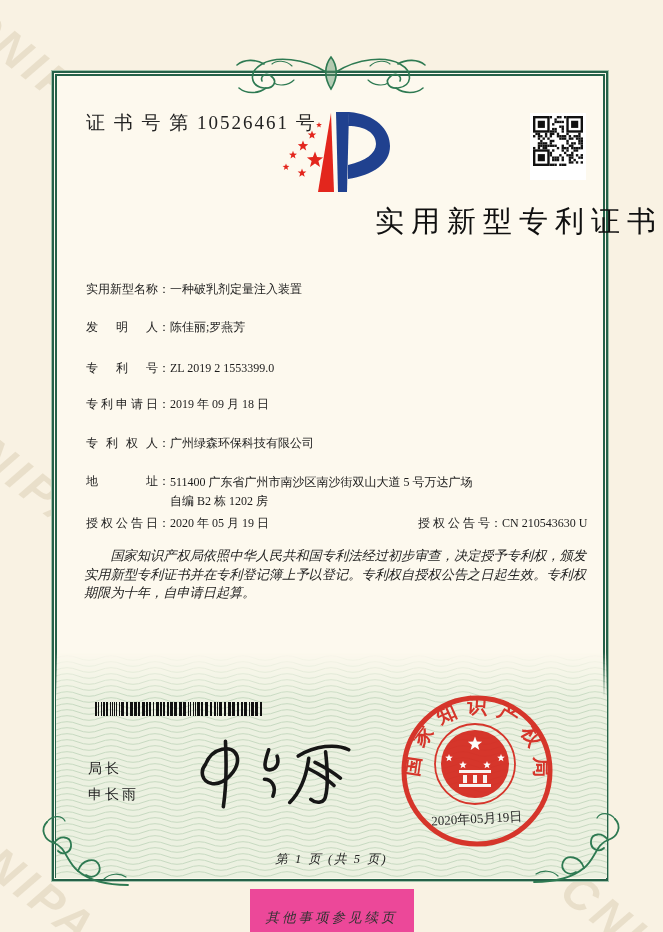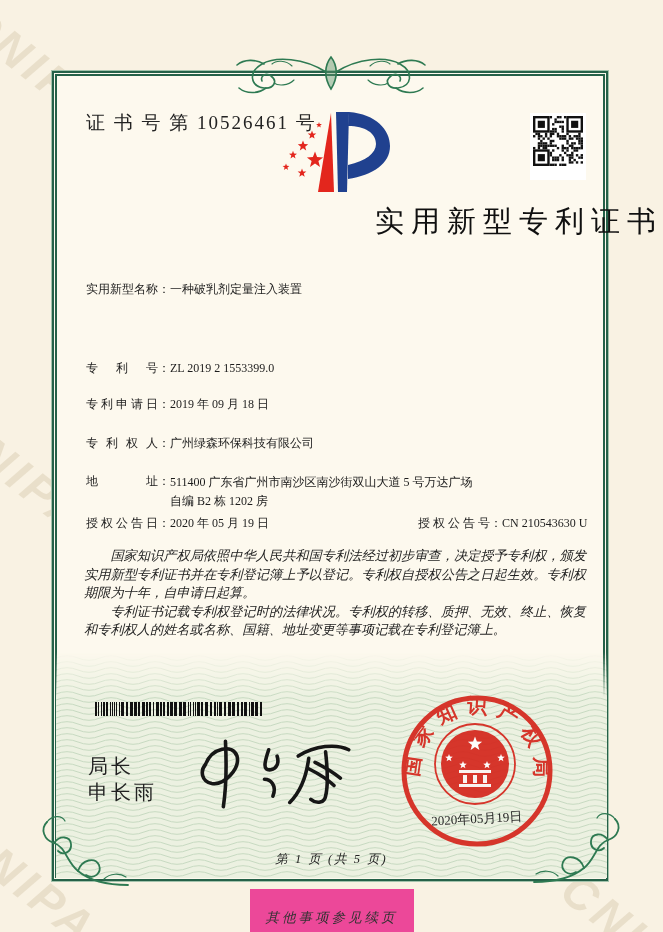--- a/index.html
+++ b/index.html
@@ -35,22 +35,22 @@
   .legal{position:absolute;left:84px;top:547px;width:502px;font-size:13.2px;line-height:18.6px;
          text-align:justify;color:#222;font-style:italic;}
   .legal p{margin:0;text-indent:2em;}
 
   .waves{position:absolute;left:56px;top:652px;z-index:2;
          -webkit-mask-image:linear-gradient(to bottom,transparent 0,#000 45px);
          mask-image:linear-gradient(to bottom,transparent 0,#000 45px);}
 
   .barcode{position:absolute;left:95px;top:702px;}
 
-  .director{position:absolute;left:88px;top:755px;font-family:Liberation Mono, monospace;
-            font-size:20px;letter-spacing:3px;color:#222;line-height:26px;}
+  .director{position:absolute;left:88px;top:755px;font-family:Liberation Sans, sans-serif;
+            font-size:14px;letter-spacing:3px;color:#222;line-height:26px;}
   .sign{position:absolute;left:190px;top:735px;}
 
   .seal{position:absolute;left:398px;top:692px;}
   .seal text{font-family:"Liberation Serif",serif;}
 
   .pagenum{position:absolute;left:0;top:851px;width:100%;text-align:center;font-size:12.5px;
            font-style:italic;color:#222;letter-spacing:2px;}
   .footnote{position:absolute;left:0;top:889px;width:100%;text-align:center;}
   .footnote span{display:inline-block;background:#ec4899;padding:20px 16px;font-size:13.5px;
                  font-style:italic;color:#333;letter-spacing:3px;}
@@ -313,40 +313,42 @@
           <rect x="28.799999999999997" y="48" width="2.4" height="2.4" fill="#111"></rect>
           <rect x="31.2" y="48" width="2.4" height="2.4" fill="#111"></rect>
         </svg>
     </div>
 
     <div class="title">实用新型专利证书</div>
 
     <div class="row" style="top:281px">
       <span class="flabel">实用新型名称</span><span>：</span><span>一种破乳剂定量注入装置</span>
     </div>
+    <div class="row" style="top:319px">
+      <span class="flabel">发明人</span><span>：</span><span>陈佳丽;罗燕芳</span>
+    </div>
     <div class="row" style="top:360px">
       <span class="flabel">专利号</span><span>：</span><span>ZL 2019 2 1553399.0</span>
     </div>
     <div class="row" style="top:396px">
       <span class="flabel">专利申请日</span><span>：</span><span>2019 年 09 月 18 日</span>
     </div>
     <div class="row" style="top:435px">
       <span class="flabel">专利权人</span><span>：</span><span>广州绿森环保科技有限公司</span>
     </div>
     <div class="row" style="top:473px">
       <span class="flabel">地址</span><span>：</span><span class="addr-val"><span>511400 广东省广州市南沙区南沙街双山大道 5 号万达广场</span><br><span>自编 B2 栋 1202 房</span></span>
     </div>
     <div class="row" style="top:515px;width:520px">
       <span><span class="flabel">授权公告日</span><span>：</span><span>2020 年 05 月 19 日</span></span>
       <span class="col2"><span class="flabel">授权公告号</span><span>：</span><span>CN 210543630 U</span></span>
     </div>
 
     <div class="legal">
       <p>国家知识产权局依照中华人民共和国专利法经过初步审查，决定授予专利权，颁发实用新型专利证书并在专利登记簿上予以登记。专利权自授权公告之日起生效。专利权期限为十年，自申请日起算。</p>
-      <p>专利证书记载专利权登记时的法律状况。专利权的转移、质押、无效、终止、恢复和专利权人的姓名或名称、国籍、地址变更等事项记载在专利登记簿上。</p>
     </div>
 
     <svg id="barcode" class="barcode" width="172" height="14" viewBox="0 0 172 14">
         <rect x="0" y="0" width="2" height="14" fill="#111"></rect>
         <rect x="3" y="0" width="1" height="14" fill="#111"></rect>
         <rect x="6" y="0" width="1" height="14" fill="#111"></rect>
         <rect x="8" y="0" width="2" height="14" fill="#111"></rect>
         <rect x="11" y="0" width="2" height="14" fill="#111"></rect>
         <rect x="15" y="0" width="1" height="14" fill="#111"></rect>
         <rect x="17" y="0" width="1" height="14" fill="#111"></rect>

